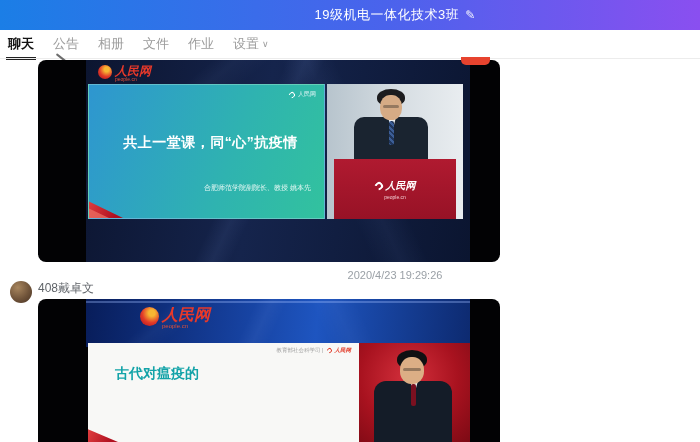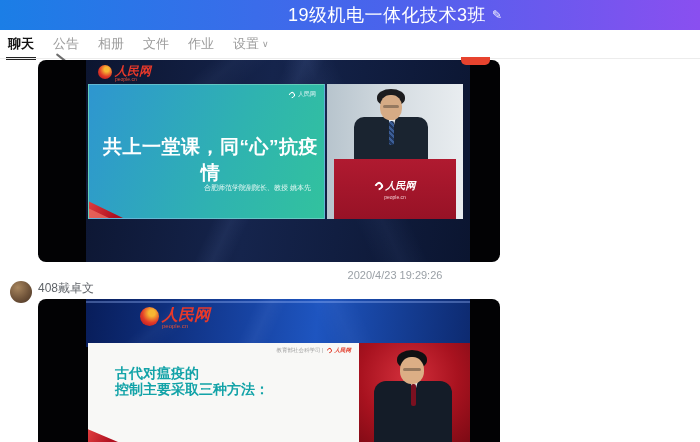--- a/index.html
+++ b/index.html
@@ -4,21 +4,21 @@
 <style>
   * { margin:0; padding:0; box-sizing:border-box; }
   html,body { width:700px; height:442px; overflow:hidden; background:#fff;
               font-family:"Liberation Sans", sans-serif; position:relative; }
 
   
   .app-header { position:absolute; left:0; top:0; width:700px; height:30px;
     background:linear-gradient(90deg,#1b7ee6 0%,#4a63ec 55%,#8a4ff0 100%); }
   .app-title-wrap { position:absolute; left:0; top:0; width:790px; height:30px;
     display:flex; align-items:center; justify-content:center; gap:6px; color:#fff; }
-  .app-title { font-size:18px; letter-spacing:.5px; }
+  .app-title { font-size:13px; letter-spacing:.5px; }
   .edit-ic { font-size:12px; opacity:.95; cursor:pointer; }
 
   
   .tabbar { position:absolute; left:0; top:30px; width:700px; height:28px; background:#fff;
     display:flex; align-items:center; padding-left:8px; gap:19px; }
   .tab { font-size:13px; color:#9c9c9c; position:relative; height:32px;
     display:flex; align-items:center; cursor:pointer; }
   .tab.active { color:#141414; font-weight:bold; }
   .tab-underline { position:absolute; left:-2px; right:-2px; bottom:0; height:3px; background:#222; }
   .chev { font-size:9px; color:#9c9c9c; margin-left:3px; }
@@ -53,21 +53,21 @@
   .v1-brand .brand-domain { font-size:5px; }
 
   .slide1 { position:absolute; left:2px; top:24px; width:237px; height:135px;
     background:linear-gradient(110deg,#2e96d0 0%,#2fb3b0 60%,#32c29e 100%);
     border:1px solid rgba(255,255,255,.25); }
   .slide1-corner { position:absolute; top:5px; right:8px; display:flex; align-items:center; gap:3px; }
   .mini-swoosh-w { width:6px; height:6px; border-radius:50%; border:1px solid #fff;
     border-left-color:transparent; transform:rotate(-40deg); }
   .slide1-corner-txt { font-size:6px; color:#f2fbff; opacity:.9; }
   .slide1-title { position:absolute; left:0; right:0; top:49px; text-align:center;
-    color:#fff; font-size:19px; font-weight:bold; letter-spacing:.5px;margin-left:8px; }
+    color:#fff; font-size:14px; font-weight:bold; letter-spacing:.5px;margin-left:8px; }
   .slide1-sub { position:absolute; top:98px; right:13px; font-size:7px; color:#eafaf6; }
   .ribbon { position:absolute; left:0; bottom:0; width:34px; height:22px;
     background:linear-gradient(115deg,#e24040 0%,#b01020 80%);
     clip-path:polygon(0 100%, 0 25%, 100% 100%); }
   .ribbon::after { content:""; position:absolute; left:0; bottom:0; width:20px; height:12px;
     background:#e86a60; clip-path:polygon(0 100%, 0 20%, 100% 100%); opacity:.8; }
 
   .speaker1 { position:absolute; left:241px; top:24px; width:136px; height:135px;
     background:linear-gradient(90deg,#b7c4cd 0%,#d7dee3 55%,#e9edf0 100%); overflow:hidden; }
   .s1-hair { position:absolute; left:50px; top:5px; width:28px; height:17px;
@@ -250,21 +250,20 @@
     </div>
 
     <div class="slide2">
       <div class="slide2-corner">
         <span class="slide2-corner-txt">教育部社会科学司 |</span>
         <span class="mini-swoosh-r"></span>
         <span class="slide2-corner-brand">人民网</span>
       </div>
       <div class="slide2-heading">
         <div>古代对瘟疫的</div>
-        <div>控制主要采取三种方法：</div>
       </div>
       <div class="ribbon2"></div>
     </div>
 
     <div class="speaker2">
       <div class="s2-body">
         <span class="s2-shirt"></span>
         <span class="s2-tie"></span>
       </div>
       <div class="s2-hair"></div>

